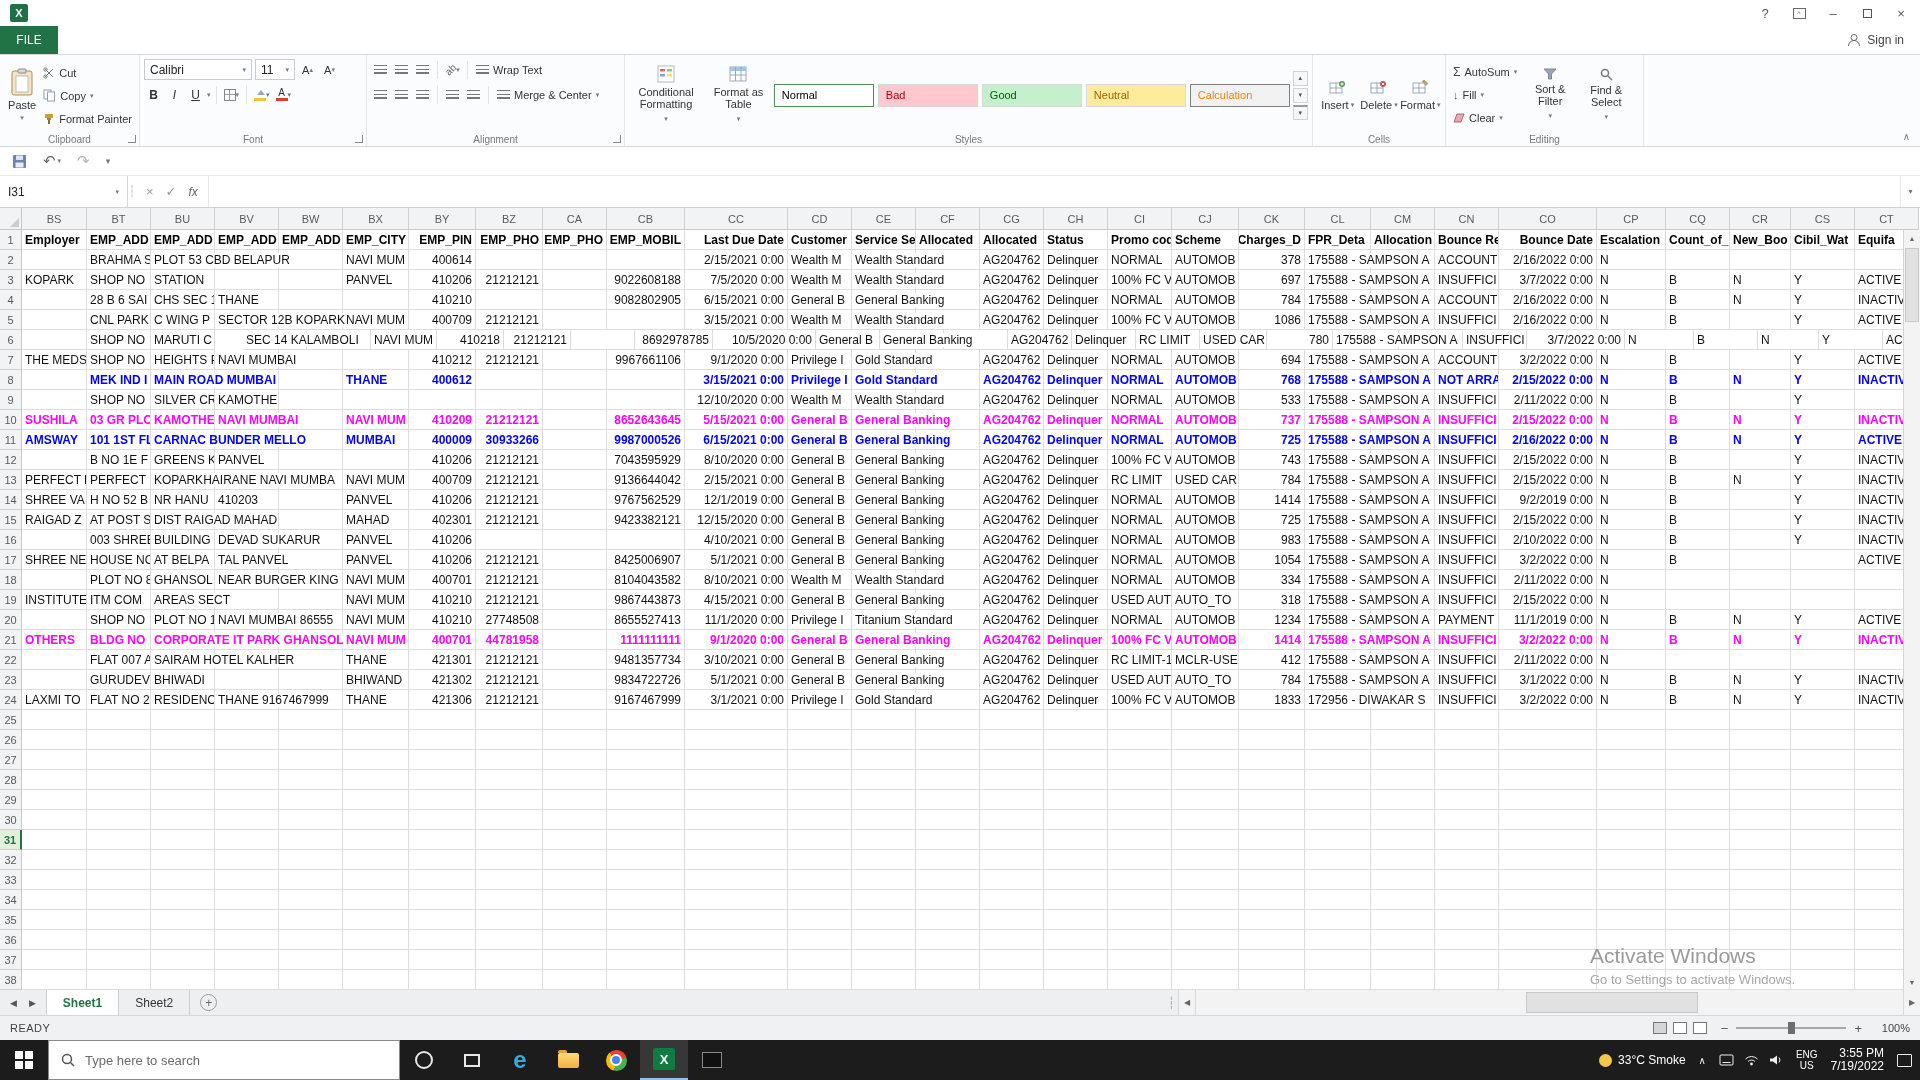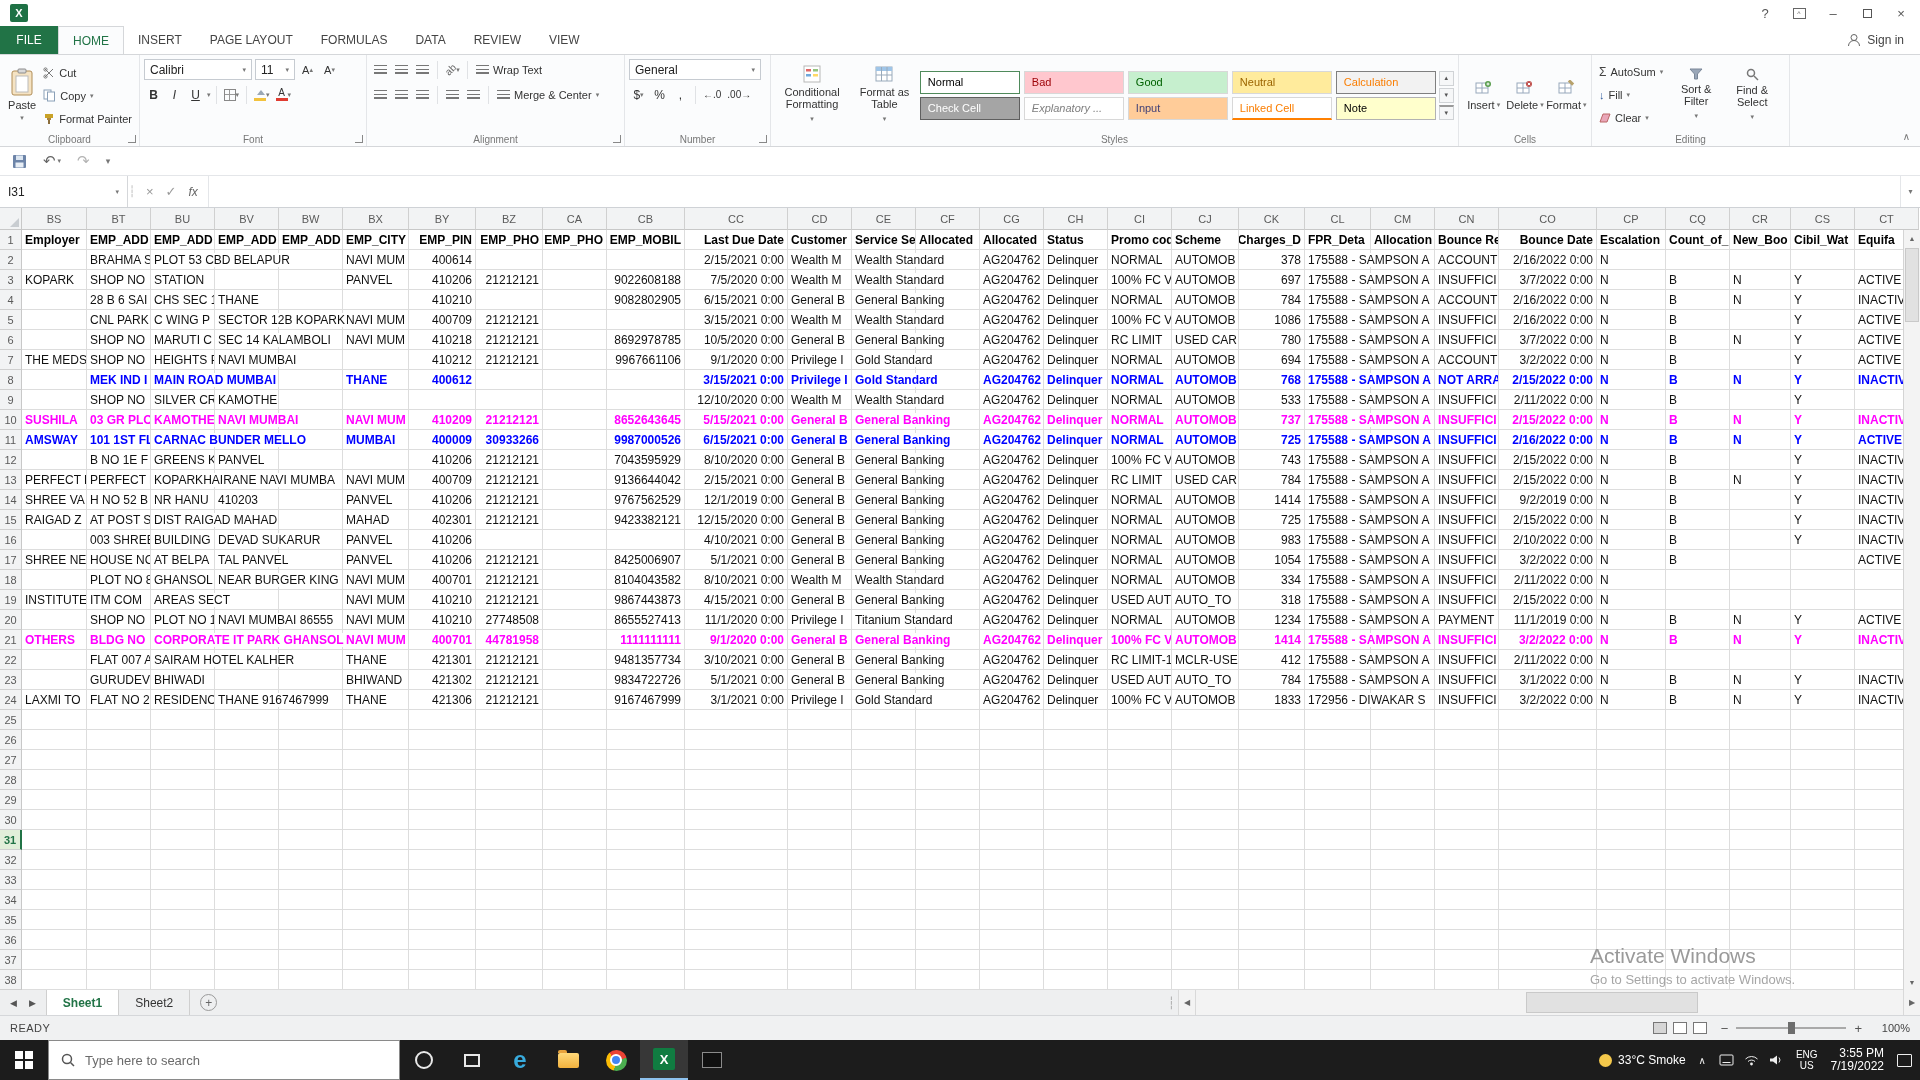--- a/index.html
+++ b/index.html
@@ -212,29 +212,20 @@
       <div class="wc">–</div>
       <div class="wc">
           <span class="maxbox"></span>
         </div>
       <div class="wc">×</div>
     </div>
   </div>
 
   <div class="tabrow">
     <div class="filetab">FILE</div>
-    <div class="rtabs">
-        <div class="rtab active">HOME</div>
-        <div class="rtab">INSERT</div>
-        <div class="rtab">PAGE LAYOUT</div>
-        <div class="rtab">FORMULAS</div>
-        <div class="rtab">DATA</div>
-        <div class="rtab">REVIEW</div>
-        <div class="rtab">VIEW</div>
-      </div>
     <div class="signin">
       <svg width="14" height="14">
           <circle cx="7" cy="4.5" r="3" fill="none" stroke="#666"></circle>
           <path d="M1.5 13 a5.5 5.5 0 0 1 11 0" fill="none" stroke="#666"></path>
         </svg>
       <span>Sign in</span>
     </div>
   </div>
 
   <div class="ribbon">
@@ -373,39 +364,20 @@
         <div class="sbtn">
           <span class="li"></span>
           <span>Merge &amp; Center</span>
           <span class="dd">▾</span>
         </div>
       </div>
       <div class="glabel">Alignment</div>
       <div class="dlg"></div>
     </div>
 
-    <div class="rgroup g-number">
-      <div class="select numsel">
-        <span>General</span>
-        <span class="dd">▾</span>
-      </div>
-      <div class="btnrow">
-        <div class="tbtn">
-            <span>$</span>
-            <span class="dd">▾</span>
-          </div>
-        <div class="tbtn">%</div>
-        <div class="tbtn">,</div>
-        <span class="vdiv"></span>
-        <div class="tbtn" style="font-size:10px">←.0</div>
-        <div class="tbtn" style="font-size:10px">.00→</div>
-      </div>
-      <div class="glabel">Number</div>
-      <div class="dlg"></div>
-    </div>
 
     <div class="rgroup g-styles">
       <div class="bigbtn cfbtn">
         <svg width="18" height="18">
             <rect x="1" y="1" width="16" height="16" fill="#fff" stroke="#b7b7b7"></rect>
             <rect x="3" y="4" width="5" height="2.5" fill="#e06666"></rect>
             <rect x="3" y="9" width="5" height="2.5" fill="#6fa8dc"></rect>
             <rect x="10" y="4" width="5" height="2.5" fill="#93c47d"></rect>
             <rect x="10" y="9" width="5" height="2.5" fill="#ffd966"></rect>
           </svg>
@@ -423,27 +395,20 @@
         <span>Format as Table</span>
         <span class="dd">▾</span>
       </div>
       <div class="gallery">
         <div class="galrow">
             <div class="stitem st-normal">Normal</div>
             <div class="stitem st-bad">Bad</div>
             <div class="stitem st-good">Good</div>
             <div class="stitem st-neutral">Neutral</div>
             <div class="stitem st-calc">Calculation</div>
-          </div>
-        <div class="galrow">
-            <div class="stitem st-check">Check Cell</div>
-            <div class="stitem st-expl">Explanatory ...</div>
-            <div class="stitem st-input">Input</div>
-            <div class="stitem st-linked">Linked Cell</div>
-            <div class="stitem st-note">Note</div>
           </div>
       </div>
       <div class="galarrows">
         <div class="gab">▴</div>
         <div class="gab">▾</div>
         <div class="gab" style="border-top:2px solid #9a9a9a">▾</div>
       </div>
       <div class="glabel">Styles</div>
     </div>
 
@@ -973,21 +938,21 @@
         </div>
         <div class="grid-row">
           <div class="rowhead">6</div>
           <div class="cell" style="width: 65px;"></div>
           <div class="cell" style="width: 64px;">
             <span class="txt">SHOP NO</span>
           </div>
           <div class="cell" style="width: 64px;">
             <span class="txt">MARUTI C</span>
           </div>
-          <div class="cell ovf" style="width: 64px;">
+          <div class="cell ovf" style="width: 64px; margin-left: 28px;">
             <span class="txt">SEC 14 KALAMBOLI</span>
           </div>
           <div class="cell" style="width: 64px;"></div>
           <div class="cell" style="width: 66px;">
             <span class="txt">NAVI MUM</span>
           </div>
           <div class="cell right" style="width: 67px;">
             <span class="txt">410218</span>
           </div>
           <div class="cell right" style="width: 67px;">

